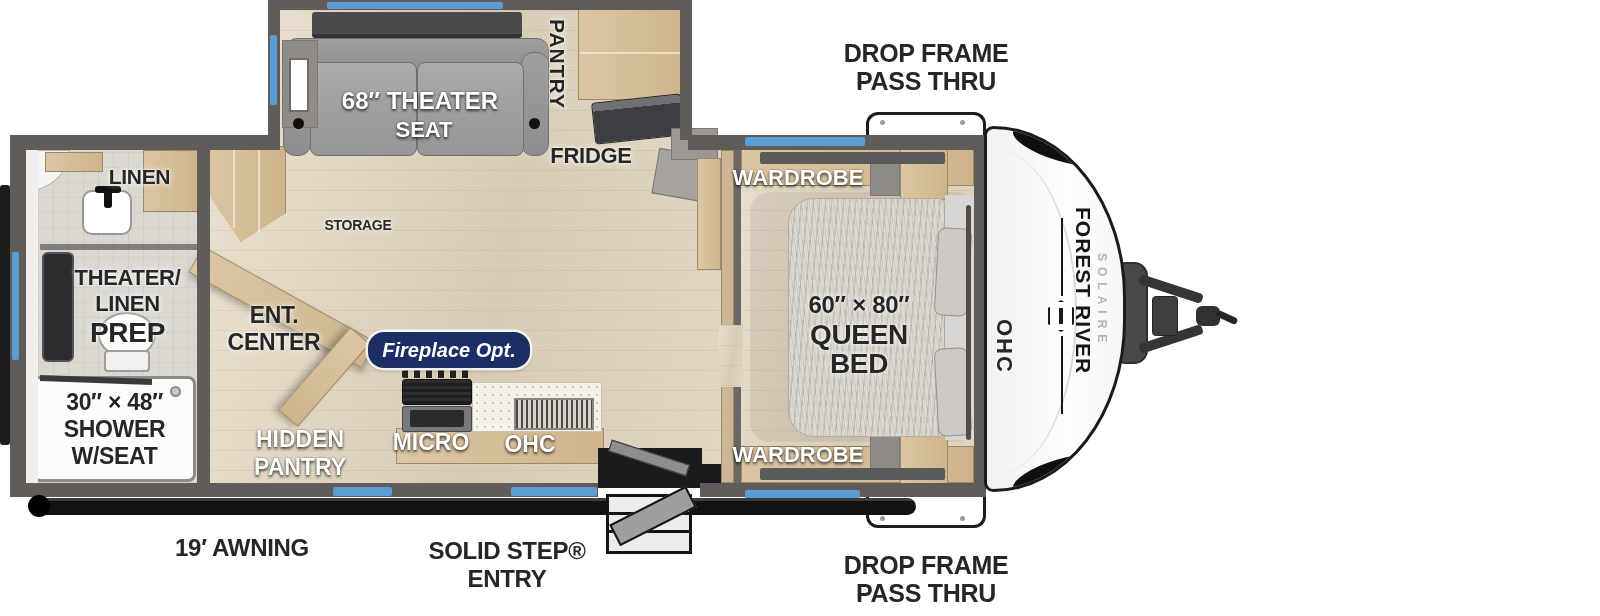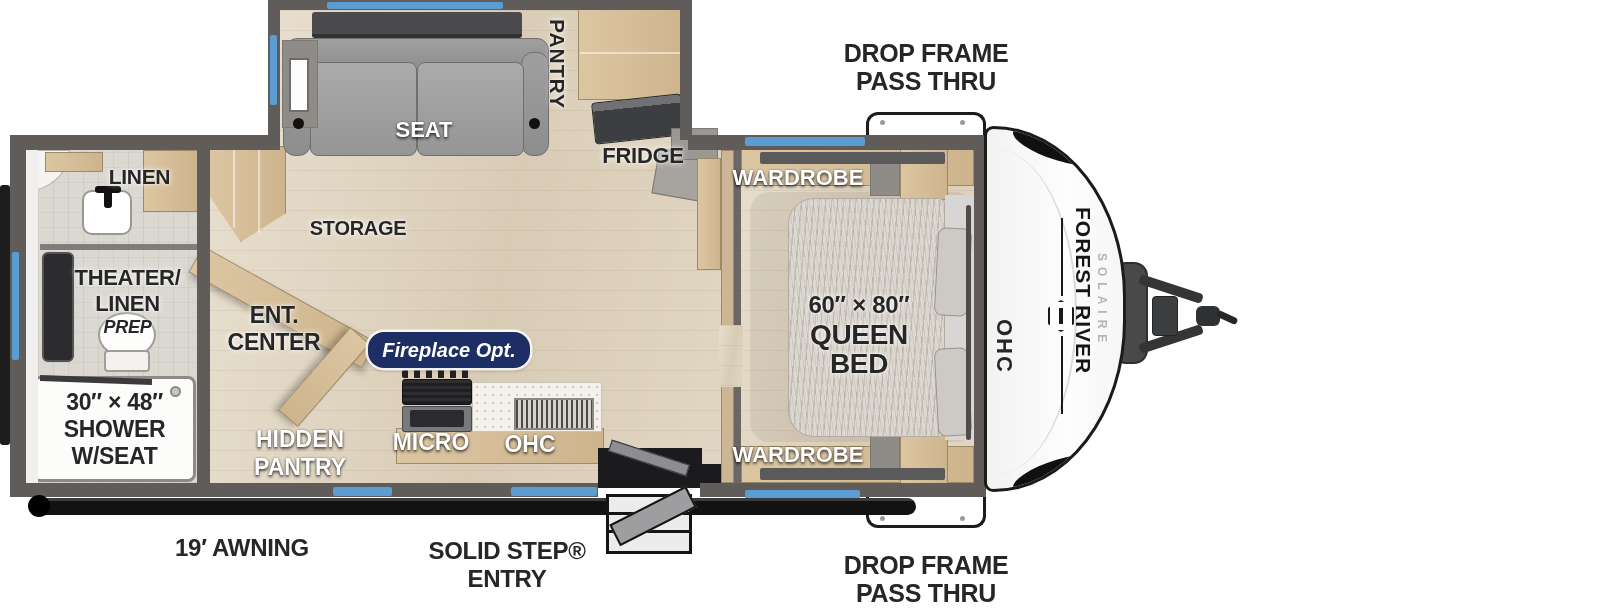--- a/index.html
+++ b/index.html
@@ -63,33 +63,33 @@
   <div style="left:42px;top:252px;width:32px;height:110px;background:#2c2c2e;border:2px solid #535355;border-radius:6px;z-index:2;"></div>
   <div style="left:98px;top:312px;width:58px;height:46px;background:#fdfdfc;border:2px solid #a09d99;border-radius:50%;z-index:2;"></div>
   <div style="left:104px;top:350px;width:46px;height:22px;background:#f2f1ef;border:2px solid #a09d99;border-radius:4px;z-index:2;"></div>
   <div style="left:32px;top:376px;width:164px;height:106px;background:#fcfcfb;border:3px solid #8d8a86;border-radius:8px;z-index:2;"></div>
   <div style="left:40px;top:377px;width:112px;height:6px;background:#3a3a3a;transform:rotate(2deg);z-index:3;"></div>
   <div style="left:170px;top:386px;width:11px;height:11px;background:#c9c6c1;border:2px solid #8d8a86;border-radius:50%;z-index:3;"></div>
 
   <div class="ld" style="left:92px;top:166px;width:95px;font-size:21px;">LINEN</div>
   <div class="ld" style="left:70px;top:266px;width:115px;font-size:22px;">THEATER/</div>
   <div class="ld" style="left:70px;top:292px;width:115px;font-size:22px;">LINEN</div>
-  <div class="ld" style="left:70px;top:318px;width:115px;font-size:18px;font-style:italic;">PREP</div>
+  <div class="ld" style="left:70px;top:318px;width:115px;font-size:28px;">PREP</div>
   <div class="ld" style="left:52px;top:390px;width:125px;font-size:23px;">30″ × 48″</div>
   <div class="ld" style="left:52px;top:417px;width:125px;font-size:23px;">SHOWER</div>
   <div class="ld" style="left:52px;top:444px;width:125px;font-size:23px;">W/SEAT</div>
 
   <div class="tan" style="left:208px;top:146px;width:78px;height:96px;clip-path:polygon(0 0,100% 0,100% 70%,42% 100%,0 50%);"></div>
   <div style="left:233px;top:148px;width:2px;height:80px;background:rgba(255,255,255,.5);z-index:2;"></div>
   <div style="left:258px;top:148px;width:2px;height:85px;background:rgba(255,255,255,.5);z-index:2;"></div>
 
   <div class="tan" style="left:203px;top:246px;width:198px;height:30px;transform:rotate(29deg);transform-origin:0 0;box-shadow:3px 4px 6px rgba(0,0,0,.25);"></div>
   <div class="tan" style="left:370px;top:344px;width:110px;height:26px;transform:rotate(131deg);transform-origin:0 0;box-shadow:3px 4px 6px rgba(0,0,0,.25);"></div>
 
-  <div class="ld" style="left:296px;top:218px;width:124px;font-size:20px;">STORAGE</div>
+  <div class="ld" style="left:296px;top:218px;width:124px;font-size:14px;">STORAGE</div>
   <div class="ld" style="left:234px;top:303px;width:80px;font-size:23px;">ENT.</div>
   <div class="ld" style="left:216px;top:330px;width:116px;font-size:23px;">CENTER</div>
   <div class="lw" style="left:248px;top:427px;width:104px;font-size:23px;">HIDDEN</div>
   <div class="lw" style="left:244px;top:455px;width:112px;font-size:23px;">PANTRY</div>
 
   <div class="badge" style="left:368px;top:332px;width:162px;height:36px;font-size:20px;">
     <span style="position:static;">Fireplace Opt.</span>
   </div>
 
   <div class="tan" style="left:396px;top:428px;width:208px;height:36px;"></div>
@@ -107,30 +107,31 @@
   <div style="left:700px;top:464px;width:22px;height:20px;background:#1b1b1d;z-index:2;"></div>
 
   <div style="left:312px;top:12px;width:210px;height:26px;background:#4b4b4d;border-bottom:4px solid #323234;border-radius:3px;z-index:2;"></div>
   <div class="sofa" style="left:285px;top:38px;width:264px;height:36px;border-radius:12px 12px 4px 4px;"></div>
   <div class="sofa" style="left:283px;top:52px;width:28px;height:104px;border-radius:12px;"></div>
   <div class="sofa" style="left:521px;top:52px;width:28px;height:104px;border-radius:12px;"></div>
   <div class="sofa" style="left:310px;top:62px;width:107px;height:94px;background:linear-gradient(#ababab,#959595);border-radius:8px;"></div>
   <div class="sofa" style="left:417px;top:62px;width:107px;height:94px;background:linear-gradient(#ababab,#959595);border-radius:8px;"></div>
   <div class="dot" style="left:293px;top:118px;width:11px;height:11px;"></div>
   <div class="dot" style="left:529px;top:118px;width:11px;height:11px;"></div>
+  <div class="lw" style="left:330px;top:88px;width:180px;font-size:24px;">68″ THEATER</div>
   <div class="lw" style="left:384px;top:118px;width:80px;font-size:22px;">SEAT</div>
   <div class="grayblock" style="left:282px;top:40px;width:36px;height:88px;background:#8f8c88;"></div>
   <div style="left:289px;top:58px;width:20px;height:54px;background:#fdfdfd;border:2px solid #6e6b68;z-index:3;"></div>
 
   <div class="tan" style="left:578px;top:5px;width:110px;height:95px;"></div>
   <div style="left:580px;top:52px;width:106px;height:2px;background:rgba(255,255,255,.5);z-index:2;"></div>
   <div class="vt ld" style="left:546px;top:12px;height:104px;font-size:21px;letter-spacing:1px;">PANTRY</div>
   <div style="left:593px;top:98px;width:90px;height:42px;background:linear-gradient(#6f7174 0 8px,#3c3e42 8px);border:1px solid #232527;border-radius:4px;transform:rotate(-6deg);z-index:2;"></div>
   <div class="grayblock" style="left:655px;top:152px;width:52px;height:46px;background:#a7a39e;transform:rotate(10deg);"></div>
-  <div class="ld" style="left:594px;top:144px;width:98px;font-size:22px;">FRIDGE</div>
+  <div class="ld" style="left:542px;top:144px;width:98px;font-size:22px;">FRIDGE</div>
   <div class="grayblock" style="left:671px;top:128px;width:47px;height:32px;"></div>
   <div class="tan" style="left:697px;top:158px;width:24px;height:112px;"></div>
 
   <div style="left:750px;top:192px;width:225px;height:250px;background:rgba(90,80,70,.10);border-radius:20px;z-index:1;"></div>
   <div class="tan" style="left:741px;top:148px;width:233px;height:38px;"></div>
   <div style="left:760px;top:152px;width:185px;height:12px;background:#5a5a5a;border-radius:2px;z-index:3;"></div>
   <div class="tan" style="left:741px;top:446px;width:233px;height:37px;"></div>
   <div style="left:760px;top:468px;width:185px;height:12px;background:#5a5a5a;border-radius:2px;z-index:3;"></div>
   <div class="tan" style="left:900px;top:146px;width:48px;height:54px;"></div>
   <div class="grayblock" style="left:870px;top:158px;width:30px;height:38px;background:#8f8c88;"></div>

